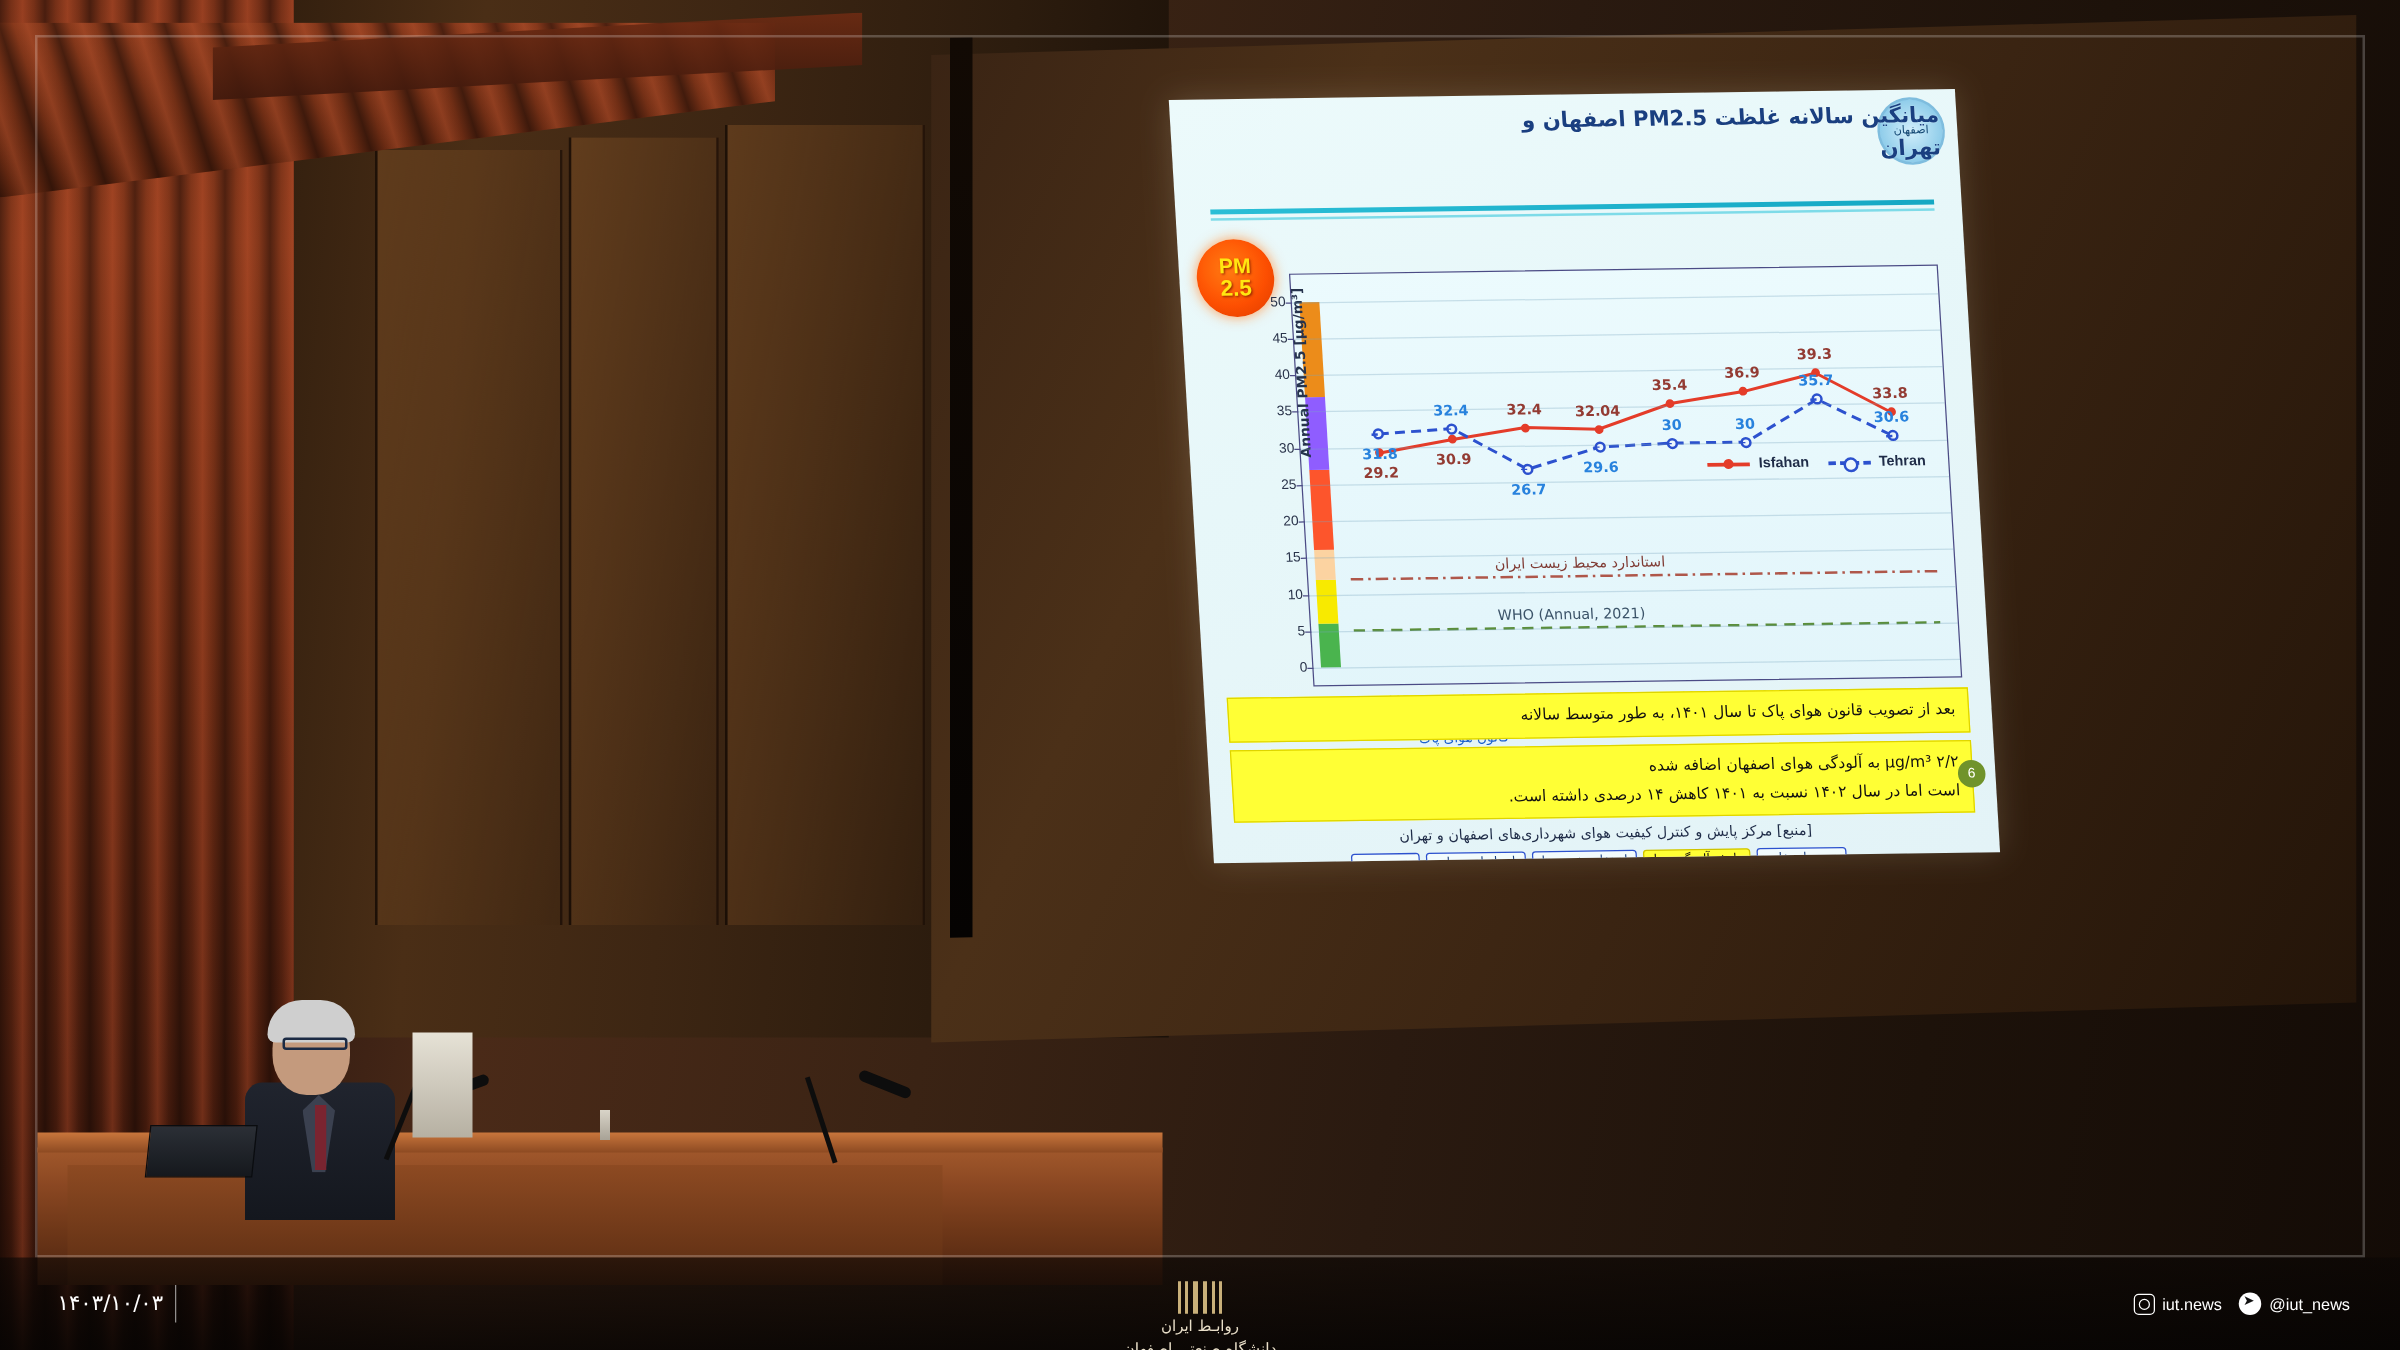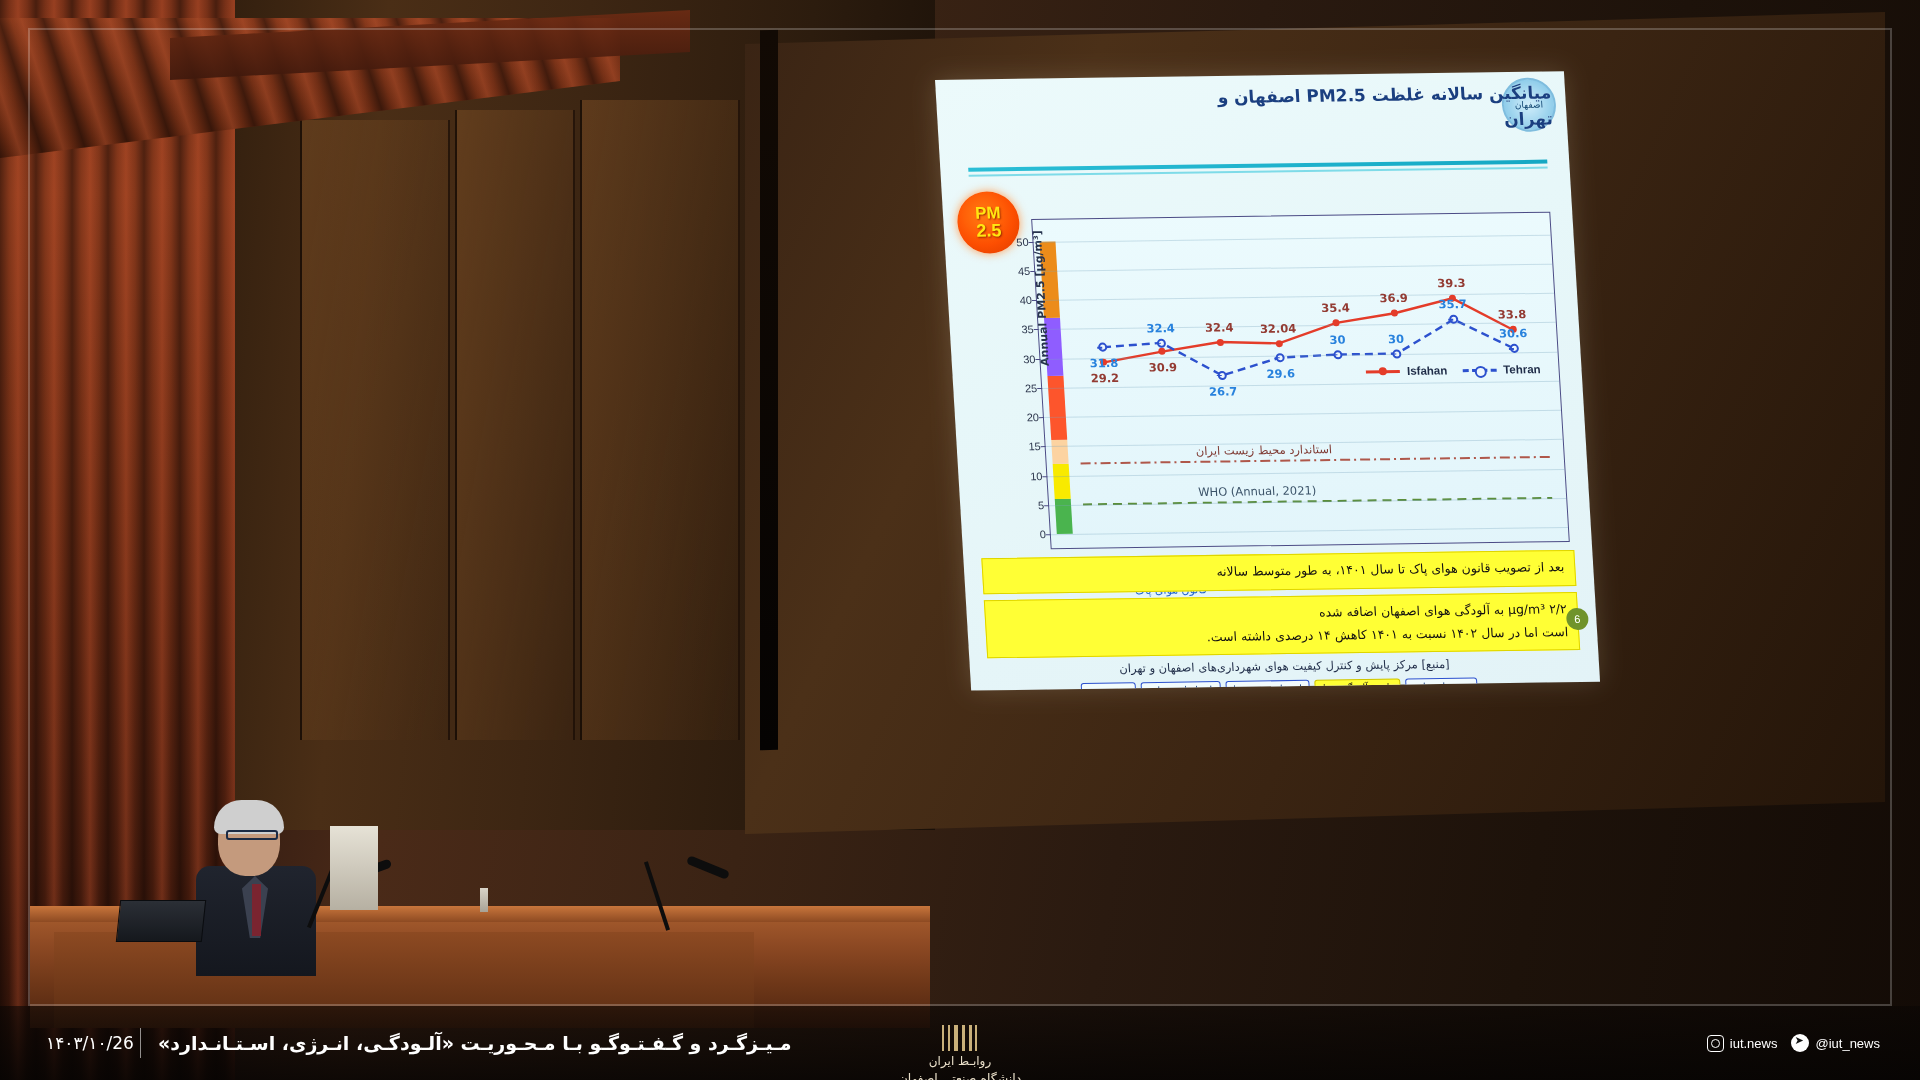--- a/index.html
+++ b/index.html
@@ -425,23 +425,22 @@
   <div class="mic" style="left:320px;bottom:150px;width:4px;height:70px;transform:rotate(22deg);"></div>
   <div class="mic" style="left:352px;bottom:206px;width:40px;height:9px;border-radius:5px;transform:rotate(-20deg);"></div>
   <div class="mic" style="left:655px;bottom:148px;width:4px;height:72px;transform:rotate(-18deg);"></div>
   <div class="mic" style="left:686px;bottom:208px;width:44px;height:9px;border-radius:5px;transform:rotate(22deg);"></div>
   <div class="table-obj" style="left:480px;bottom:168px;width:8px;height:24px;"></div>
   <div class="table-obj" style="left:330px;bottom:170px;width:48px;height:84px;background:linear-gradient(180deg,#e6e2d6,#b6b0a2);"></div>
 
   <div class="frame-border"></div>
 
   <div class="caption-bar">
-    <div class="cap-date">۱۴۰۳/۱۰/26</div>
+    <div class="cap-date">۱۴۰۳/۱۰/۰۳</div>
     <div class="cap-sep"></div>
-    <div class="cap-title">مـیـزگـرد و گـفـتـوگـو بـا مـحـوریـت «آلـودگـی، انـرژی، اسـتـانـدارد»</div>
     <div class="cap-center">
       <div class="cap-emblem"></div>
       <div class="pr">روابـط ایران</div>
       <div class="uni">دانشگاه صنعتی اصفهان</div>
     </div>
     <div class="cap-social">
       <span class="soc">
         <span class="ic-box"></span>
         <span>iut.news</span>
       </span>

